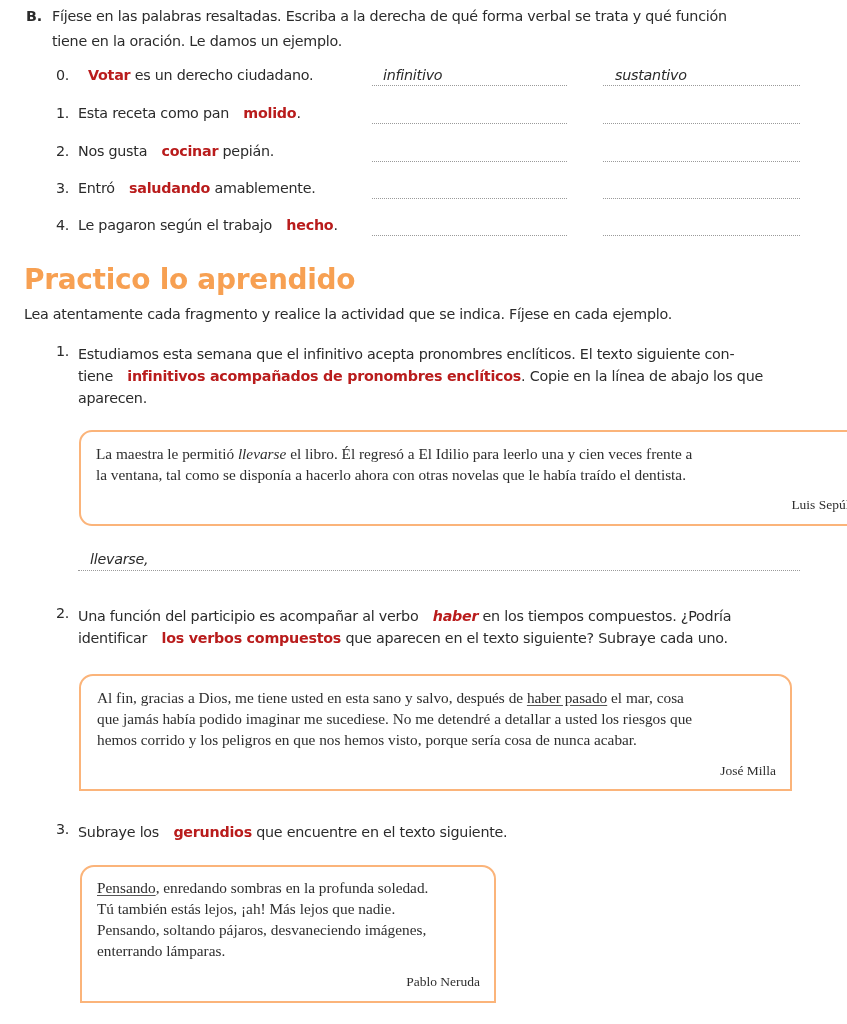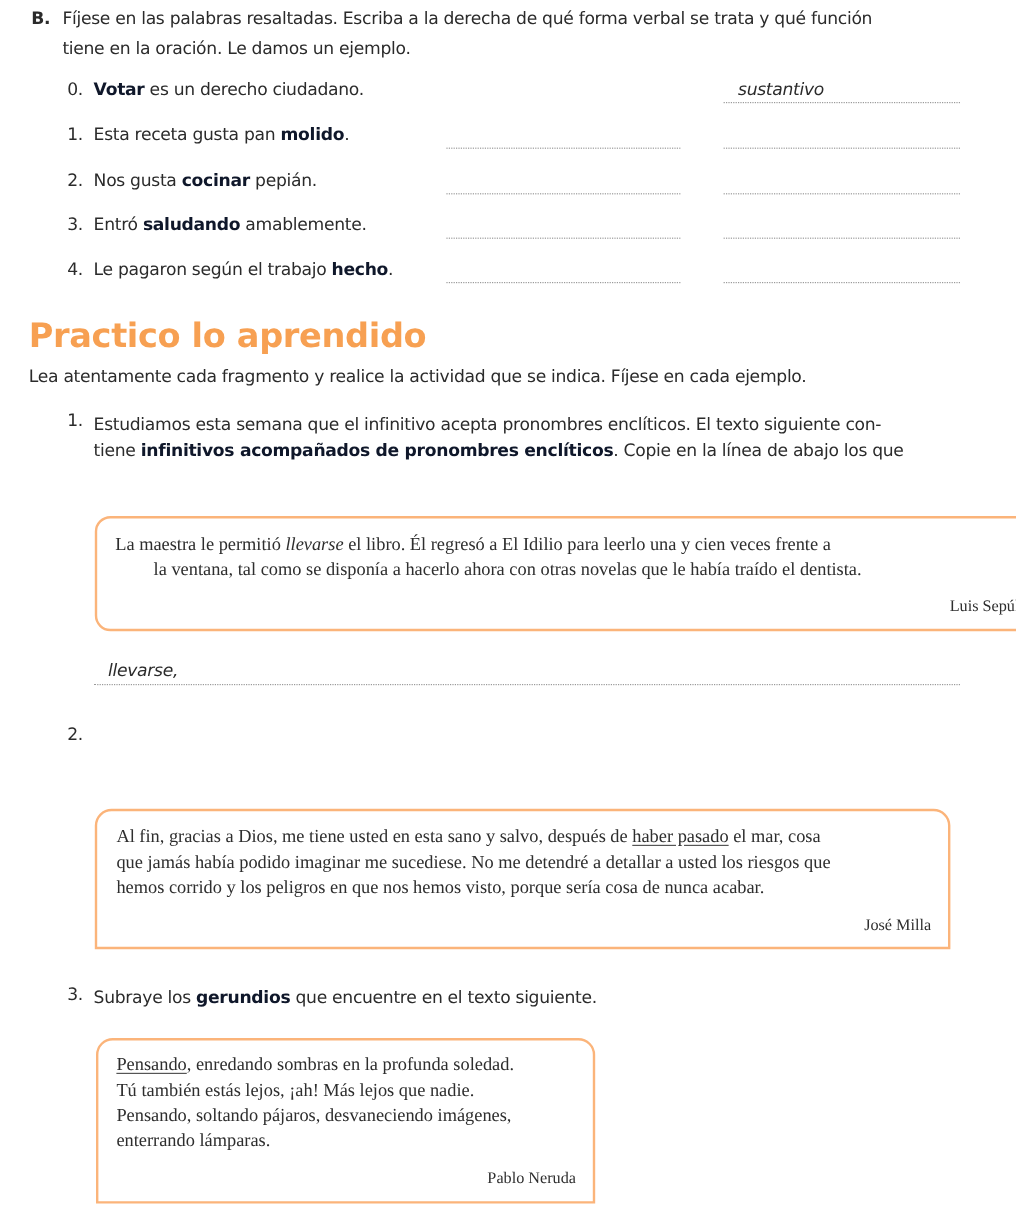--- a/index.html
+++ b/index.html
@@ -3,21 +3,21 @@
 <meta charset="utf-8">
 <style>
   html, body { margin: 0; padding: 0; background: #ffffff; }
   body {
     width: 847px; height: 1024px; position: relative; overflow: hidden;
     font-family: "DejaVu Sans", sans-serif; color: #2b2b2b;
   }
   .sans { font-family: "DejaVu Sans", sans-serif; font-size: 14.3px; letter-spacing: -0.25px; }
   .serif { font-family: "Liberation Serif", serif; font-size: 15.3px; color: #2e2e2e; }
   .abs { position: absolute; white-space: nowrap; }
-  b { font-weight: bold; color: #0f172a; }
+  b { font-weight: bold; color: #b91c1c; margin-left: 10px; }
 
   
   .b-letter { left: 26px; top: 8px; font-weight: bold; }
   .b-line1 { left: 52px; top: 8px; }
   .b-line2 { left: 52px; top: 33px; }
 
   .ex-row { position: absolute; left: 56px; height: 24px; width: 760px; }
   .ex-num { position: absolute; left: 0; top: 0; }
   .ex-sent { position: absolute; left: 22px; top: 0; white-space: nowrap; }
   .ans {
@@ -55,26 +55,27 @@
 </head>
 <body>
 
 <div class="abs sans b-letter">B.</div>
 <div class="abs sans b-line1">Fíjese en las palabras resaltadas. Escriba a la derecha de qué forma verbal se trata y qué función</div>
 <div class="abs sans b-line2">tiene en la oración. Le damos un ejemplo.</div>
 
 <div class="ex-row sans" style="top:67px">
   <span class="ex-num">0.</span>
   <span class="ex-sent"><span></span><b>Votar</b><span> es un derecho ciudadano.</span></span>
+  <div class="ans ans1">infinitivo</div>
   <div class="ans ans2">sustantivo</div>
 </div>
 
 <div class="ex-row sans" style="top:105px">
   <span class="ex-num">1.</span>
-  <span class="ex-sent"><span>Esta receta gusta pan </span><b>molido</b><span>.</span></span>
+  <span class="ex-sent"><span>Esta receta como pan </span><b>molido</b><span>.</span></span>
   <div class="ans ans1"></div>
   <div class="ans ans2"></div>
 </div>
 
 <div class="ex-row sans" style="top:143px">
   <span class="ex-num">2.</span>
   <span class="ex-sent"><span>Nos gusta </span><b>cocinar</b><span> pepián.</span></span>
   <div class="ans ans1"></div>
   <div class="ans ans2"></div>
 </div>
@@ -94,34 +95,37 @@
 </div>
 
 <div class="abs heading">Practico lo aprendido</div>
 <div class="abs sans intro">Lea atentamente cada fragmento y realice la actividad que se indica. Fíjese en cada ejemplo.</div>
 
 <div class="item sans" style="top:343px">
   <span class="n">1.</span>
   <div class="t">
     <div>Estudiamos esta semana que el infinitivo acepta pronombres enclíticos. El texto siguiente con-</div>
     <div><span>tiene </span><b>infinitivos acompañados de pronombres enclíticos</b><span>. Copie en la línea de abajo los que</span></div>
+    <div>aparecen.</div>
   </div>
 </div>
 
 <div class="quote-box" style="left:79px; top:430px; width:812px; height:96px;border-radius:13px;">
   <div class="quote-text serif" style="left:15px; top:12px;"><span>La maestra le permitió </span><i>llevarse</i><span> el libro. Él regresó a El Idilio para leerlo una y cien veces frente a</span></div>
-  <div class="quote-text serif" style="left:15px; top:33px;margin-left:32px;">la ventana, tal como se disponía a hacerlo ahora con otras novelas que le había traído el dentista.</div>
+  <div class="quote-text serif" style="left:15px; top:33px;">la ventana, tal como se disponía a hacerlo ahora con otras novelas que le había traído el dentista.</div>
   <div class="author serif" style="right:14px; top:65px;">Luis Sepúlveda</div>
 </div>
 
 <div class="copy-line sans">llevarse,</div>
 
 <div class="item sans" style="top:605px">
   <span class="n">2.</span>
   <div class="t">
+    <div><span>Una función del participio es acompañar al verbo </span><b><i>haber</i></b><span> en los tiempos compuestos. ¿Podría</span></div>
+    <div><span>identificar </span><b>los verbos compuestos</b><span> que aparecen en el texto siguiente? Subraye cada uno.</span></div>
   </div>
 </div>
 
 <div class="quote-box" style="left:79px; top:674px; width:713px; height:117px;text-align:right;">
   <div class="quote-text serif" style="left:16px; top:12px;"><span>Al fin, gracias a Dios, me tiene usted en esta sano y salvo, después de </span><span class="ul">haber pasado</span><span> el mar, cosa</span></div>
   <div class="quote-text serif" style="left:16px; top:33px;">que jamás había podido imaginar me sucediese. No me detendré a detallar a usted los riesgos que</div>
   <div class="quote-text serif" style="left:16px; top:54px;">hemos corrido y los peligros en que nos hemos visto, porque sería cosa de nunca acabar.</div>
   <div class="author serif" style="right:14px; top:87px;">José Milla</div>
 </div>
 

